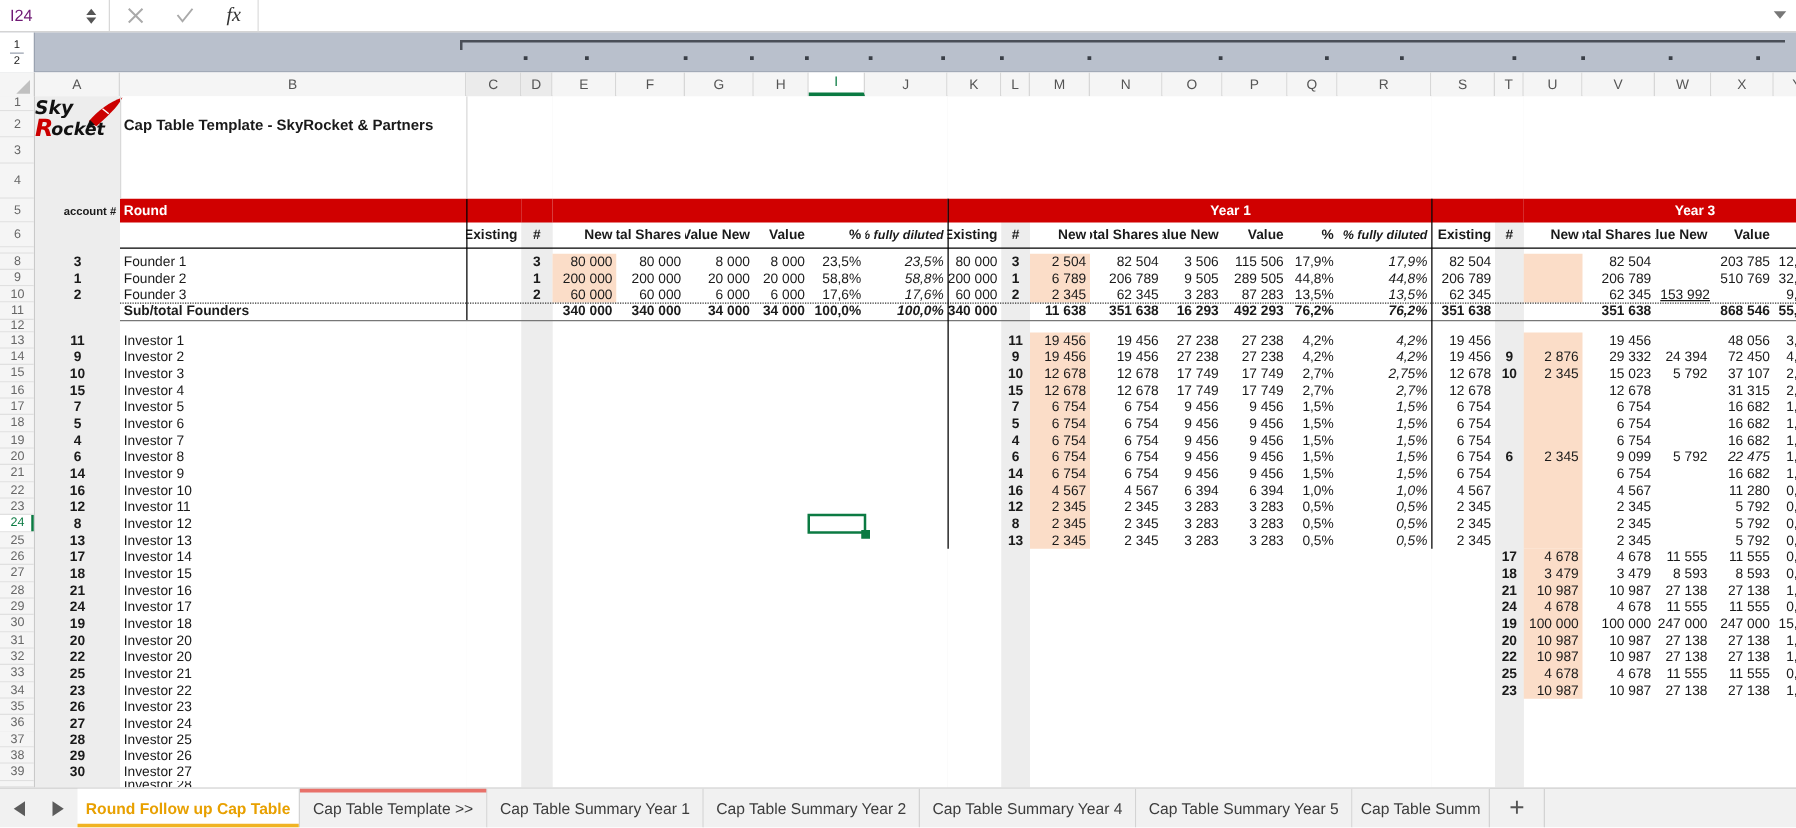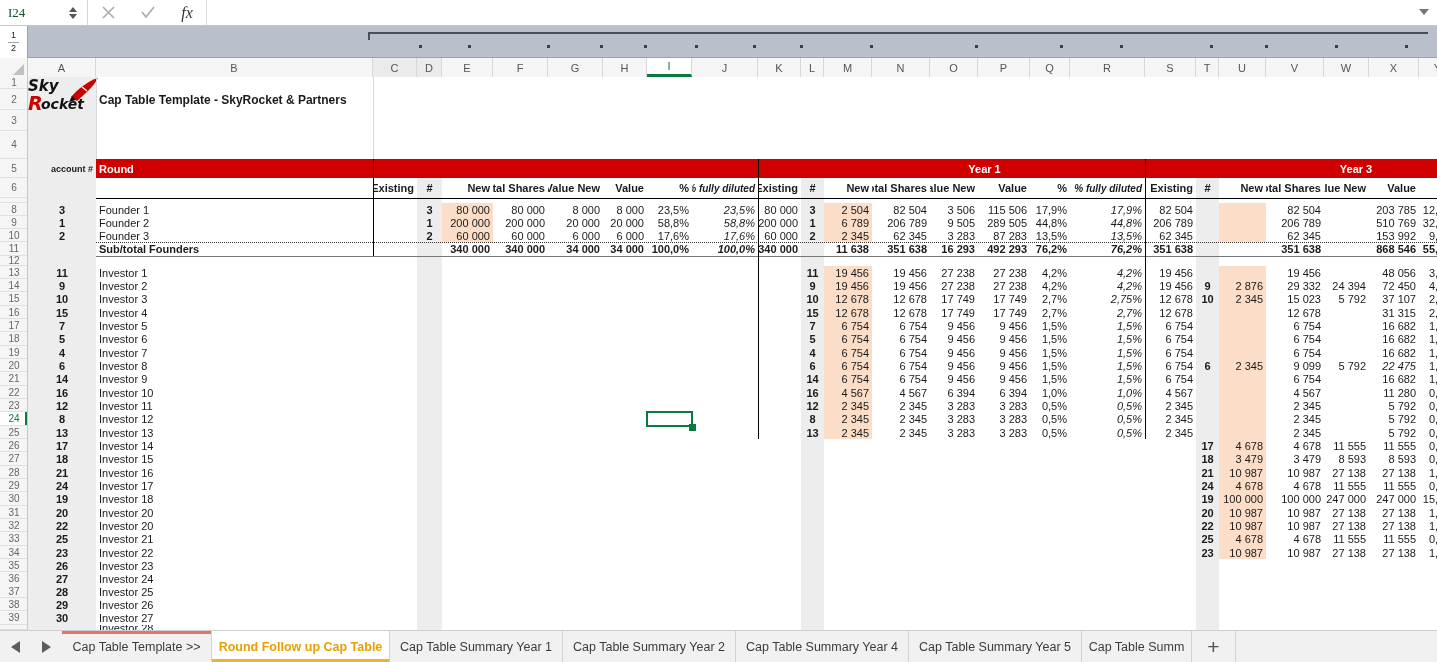--- a/index.html
+++ b/index.html
@@ -15,21 +15,21 @@
 
   
   #formula-bar {
     position: absolute; left: 0; top: 0; width: 1437px; height: 26px;
     background: #ffffff; border-bottom: 1px solid #c6c6c6;
     display: flex; align-items: stretch;
   }
   #namebox {
     width: 88px; display: flex; align-items: center;
     border-right: 1px solid #d8d8d8; padding-left: 8px;
-    font-size: 13px; color: #14532d; position: relative; font-family: Liberation Serif, serif;
+    font-size: 13px; color: #701a75; position: relative;
   }
   #namebox .nb-text { flex: 1; }
   .spinner {
     width: 16px; display: flex; flex-direction: column;
     align-items: center; justify-content: center; gap: 2px; margin-right: 6px;
   }
   .spinner i { display: block; width: 0; height: 0; border-left: 4px solid transparent;
     border-right: 4px solid transparent; }
   .spinner i.up { border-bottom: 5px solid #555; }
   .spinner i.dn { border-top: 5px solid #555; }
@@ -439,21 +439,21 @@
     <div class="cell r" style="left:730px;top:152px;width:43px;height:13px;">60 000</div>
     <div class="cell c b" style="left:773px;top:152px;width:23px;height:13px;">2</div>
     <div class="cell r" style="left:796px;top:152px;width:48px;height:13px;">2 345</div>
     <div class="cell r" style="left:844px;top:152px;width:58px;height:13px;">62 345</div>
     <div class="cell r" style="left:902px;top:152px;width:48px;height:13px;">3 283</div>
     <div class="cell r" style="left:950px;top:152px;width:52px;height:13px;">87 283</div>
     <div class="cell r" style="left:1002px;top:152px;width:40px;height:13px;">13,5%</div>
     <div class="cell r it" style="left:1042px;top:152px;width:75px;height:13px;">13,5%</div>
     <div class="cell r" style="left:1117px;top:152px;width:51px;height:13px;">62 345</div>
     <div class="cell r" style="left:1238px;top:152px;width:58px;height:13px;">62 345</div>
-    <div class="cell r" style="left:1341px;top:152px;width:50px;height:13px;">153 992</div>
+    <div class="cell r" style="left:1293px;top:152px;width:50px;height:13px;text-decoration:underline;">153 992</div>
     <div class="cell r" style="left:1391px;top:152px;width:38px;height:13px;">9,8%</div>
     <div class="cell l b" style="left:68px;top:165px;width:277px;height:14px;">Sub/total Founders</div>
     <div class="cell r b" style="left:414px;top:165px;width:51px;height:14px;">340 000</div>
     <div class="cell r b" style="left:465px;top:165px;width:55px;height:14px;">340 000</div>
     <div class="cell r b" style="left:520px;top:165px;width:55px;height:14px;">34 000</div>
     <div class="cell r b" style="left:575px;top:165px;width:44px;height:14px;">34 000</div>
     <div class="cell r b" style="left:619px;top:165px;width:45px;height:14px;">100,0%</div>
     <div class="cell r b it" style="left:664px;top:165px;width:66px;height:14px;">100,0%</div>
     <div class="cell r b" style="left:730px;top:165px;width:43px;height:14px;">340 000</div>
     <div class="cell r b" style="left:796px;top:165px;width:48px;height:14px;">11 638</div>
@@ -737,25 +737,25 @@
     <div class="vline" style="left:68px;top:0;height:82px;background:#d9d9d9;"></div>
     <div id="sel-box" style="left: 618px; top: 334px; width: 47px; height: 16px;"></div>
     <div id="sel-handle" style="left: 661px; top: 347px;"></div>
   </div>
 
 <div id="tabbar">
   <div id="tab-navs">
     <span class="navarrow left"></span>
     <span class="navarrow right"></span>
   </div>
-<div class="tab redtop" style="width: 150px;">
+<div class="tab active" style="width: 178px;">
+      <span>Round Follow up Cap Table</span>
+    </div>
+    <div class="tab redtop" style="width: 150px;">
       <span>Cap Table Template &gt;&gt;</span>
-    </div>
-    <div class="tab active" style="width: 178px;">
-      <span>Round Follow up Cap Table</span>
     </div>
     <div class="tab" style="width: 173px;">
       <span>Cap Table Summary Year 1</span>
     </div>
     <div class="tab" style="width: 173px;">
       <span>Cap Table Summary Year 2</span>
     </div>
     <div class="tab" style="width: 173px;">
       <span>Cap Table Summary Year 4</span>
     </div>

